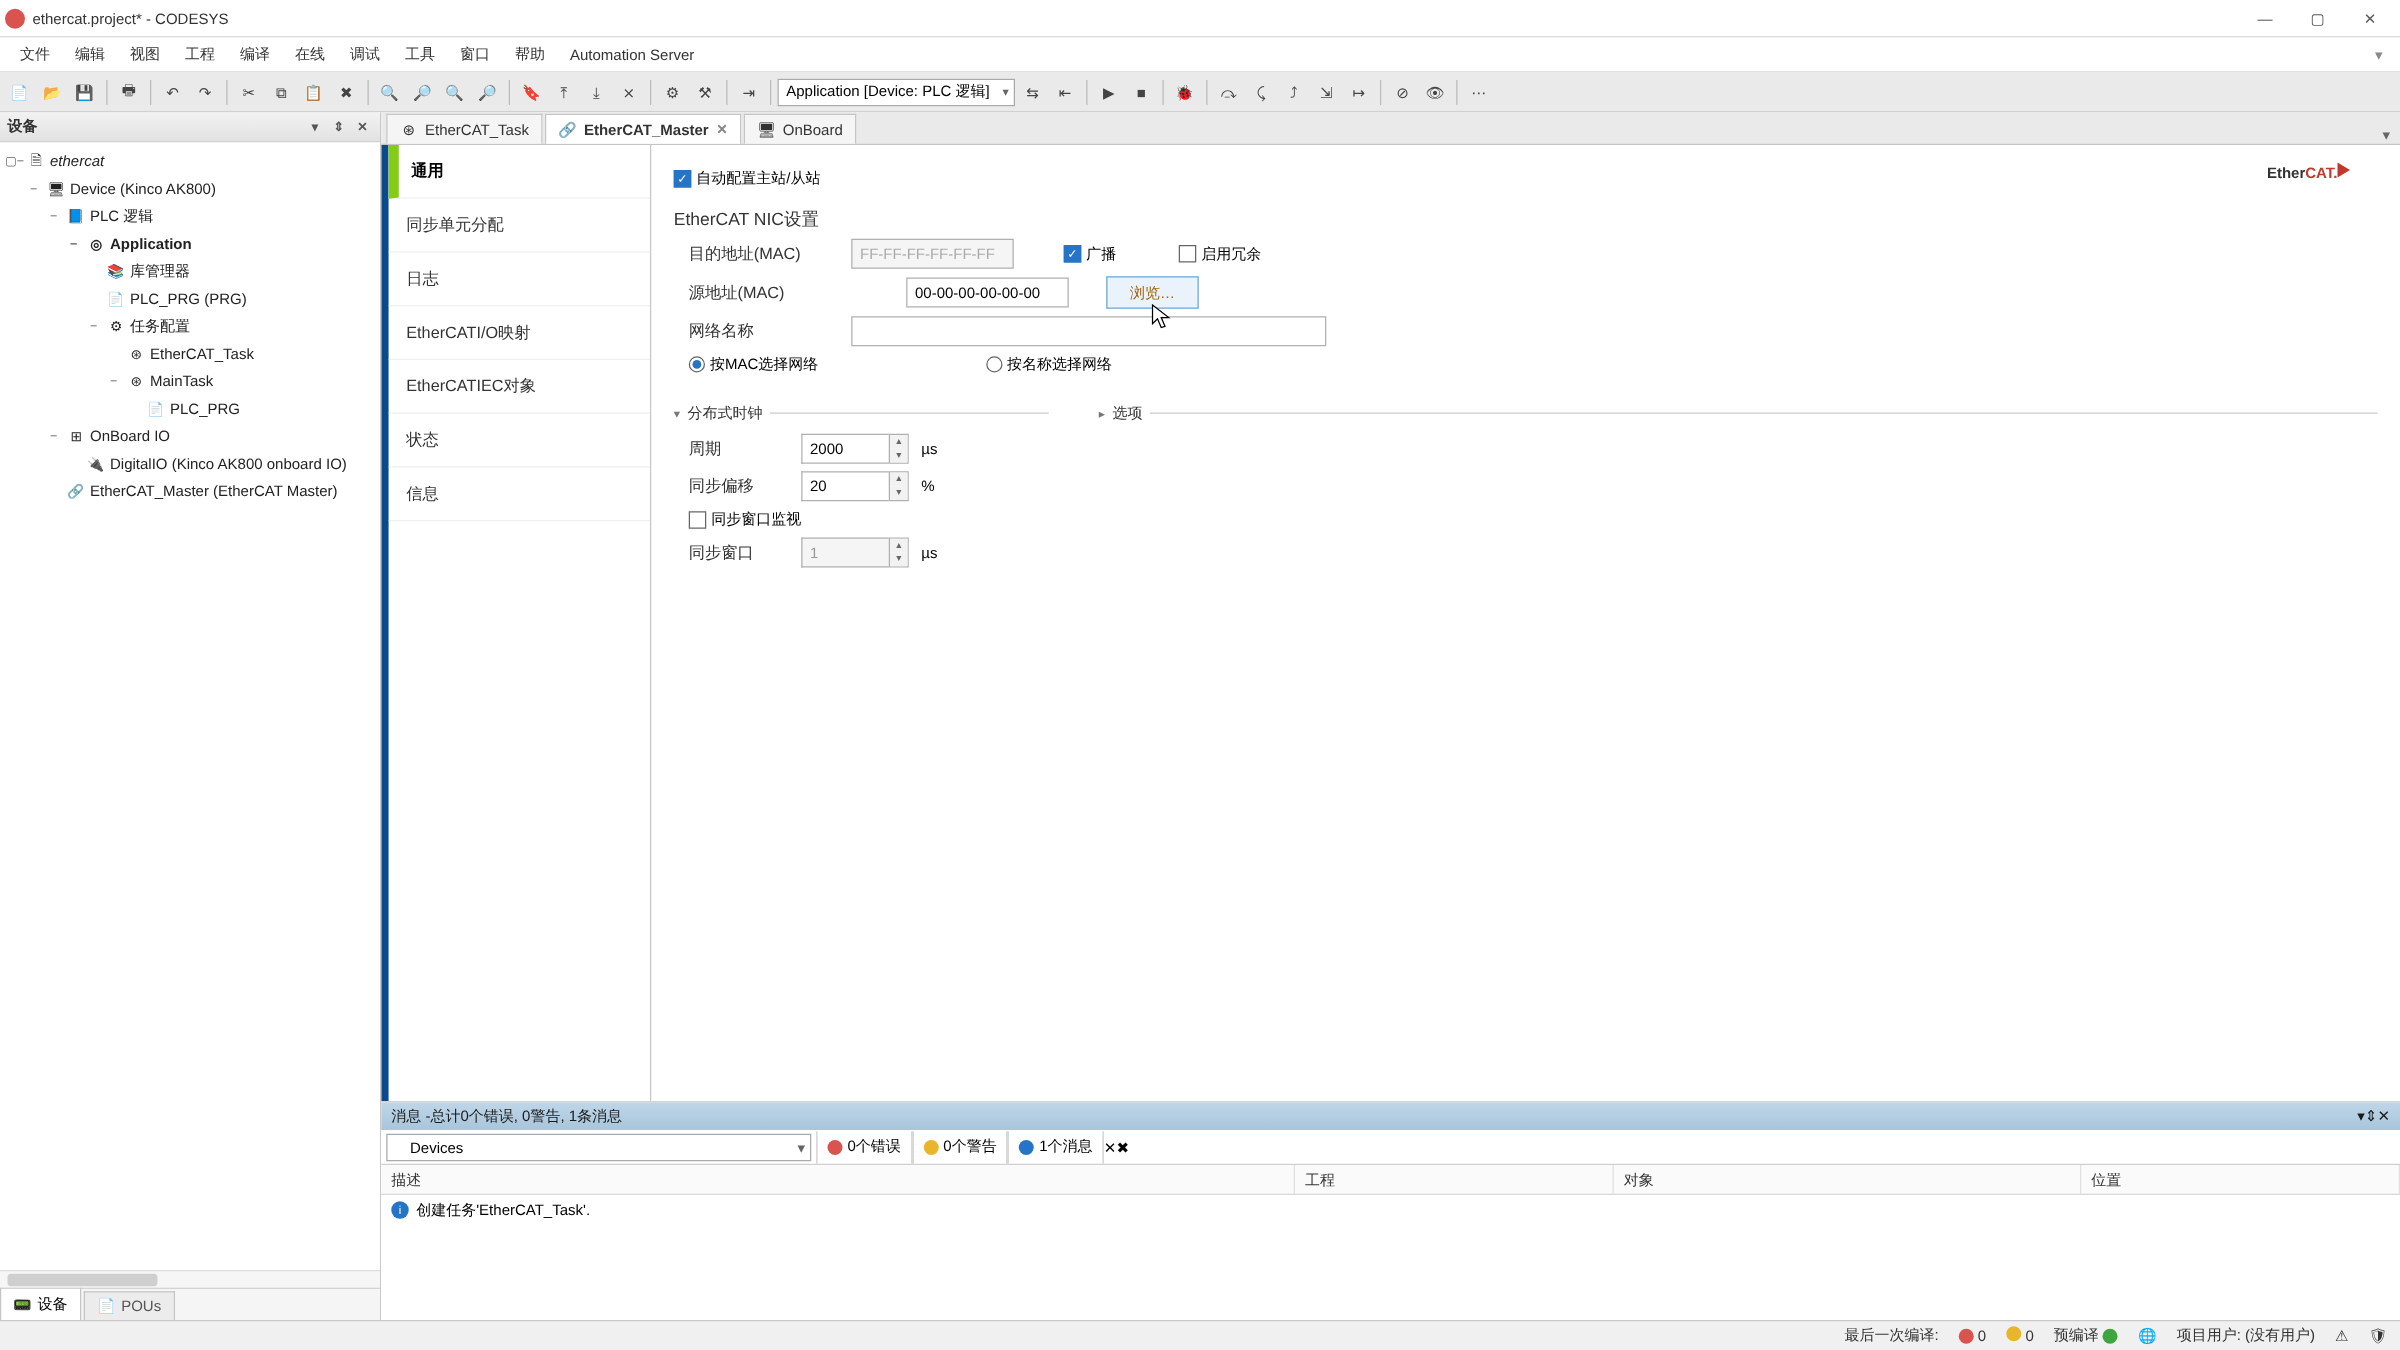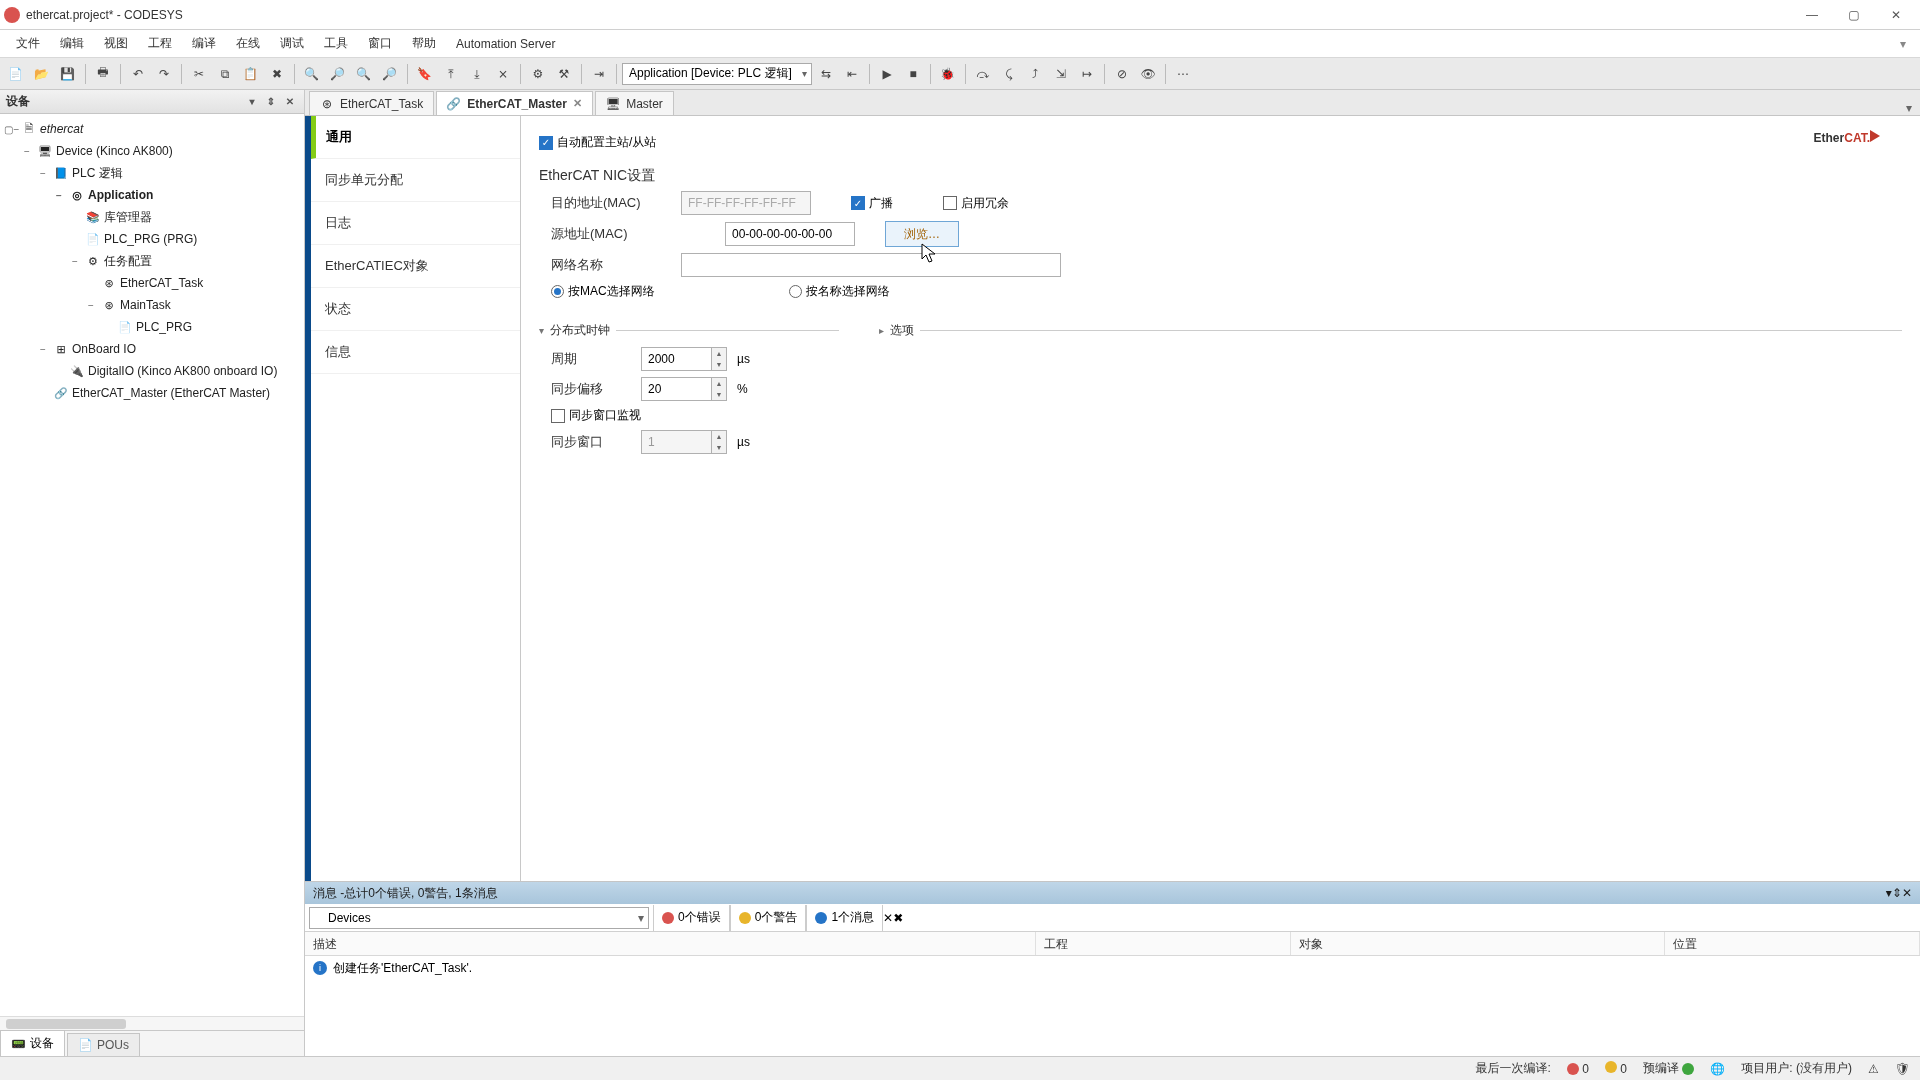--- a/index.html
+++ b/index.html
@@ -43,21 +43,21 @@
 .tabstrip { height: 26px; display: flex; align-items: flex-end; background: #eaeaea; border-bottom: 1px solid #c5c5c5; padding-left: 4px; gap: 2px; }
 .tab { height: 24px; padding: 0 10px; border: 1px solid #c5c5c5; border-bottom: none; background: #f5f5f5; display: flex; align-items: center; gap: 6px; color: #333; font-size: 12px; }
 .tab.active { background: #fff; font-weight: 700; }
 .tab .close { color: #888; font-size: 11px; }
 .tab .ticon2 { width: 14px; height: 14px; display:inline-flex; align-items:center; justify-content:center; }
 .tabstrip .dd { margin-left: auto; padding: 0 8px; color: #666; }
 
 .editor-body { flex: 1; display: flex; overflow: hidden; }
 .editor-left { width: 210px; border-right: 1px solid #c8c8c8; background: #fff; }
 .editor-left .navitem { padding: 12px 14px; color: #333; border-bottom: 1px solid #f0f0f0; cursor: default; font-size: 13px; }
-.editor-left .navitem.selected { background: #fff; border-left: 5px solid #84cc16; font-weight: 600; padding-left: 10px; color: #000; }
+.editor-left .navitem.selected { background: #fff; border-left: 8px solid #84cc16; font-weight: 600; padding-left: 10px; color: #000; }
 .indicator { width: 6px; background: #0a4a8a; }
 
 .editor-right { flex: 1; overflow: auto; padding: 12px 18px 30px 18px; position: relative; }
 .brand { position: absolute; right: 40px; top: 6px; font-size: 22px; font-weight: 700; color: #333; }
 .brand .red { color: #c0392b; }
 .brand-arrow { display:inline-block; width:0;height:0;border-left:10px solid #c0392b;border-top:6px solid transparent;border-bottom:6px solid transparent; vertical-align: middle; }
 
 .row { display: flex; align-items: center; margin: 6px 0; gap: 10px; }
 .lbl { width: 120px; color: #333; font-size: 13px; }
 .lbl-sm { color: #333; font-size: 13px; }
@@ -280,31 +280,32 @@
           <span class="ticon2">⊛</span>
           <span>EtherCAT_Task</span>
         </div>
       <div class="tab active">
           <span class="ticon2">🔗</span>
           <span>EtherCAT_Master</span>
           <span class="close">✕</span>
         </div>
       <div class="tab">
           <span class="ticon2">🖥</span>
-          <span>Master</span>
+          <span>OnBoard</span>
         </div>
       <div class="dd">▾</div>
     </div>
 
     <div class="editor-body">
       <div class="indicator"></div>
       <div class="editor-left">
         <div class="navitem selected">通用</div>
         <div class="navitem">同步单元分配</div>
         <div class="navitem">日志</div>
+        <div class="navitem">EtherCATI/O映射</div>
         <div class="navitem">EtherCATIEC对象</div>
         <div class="navitem">状态</div>
         <div class="navitem">信息</div>
       </div>
 
       <div class="editor-right">
         <div class="brand">
           <span>Ether</span><span class="red">CAT.</span><span class="brand-arrow"></span>
         </div>
 

